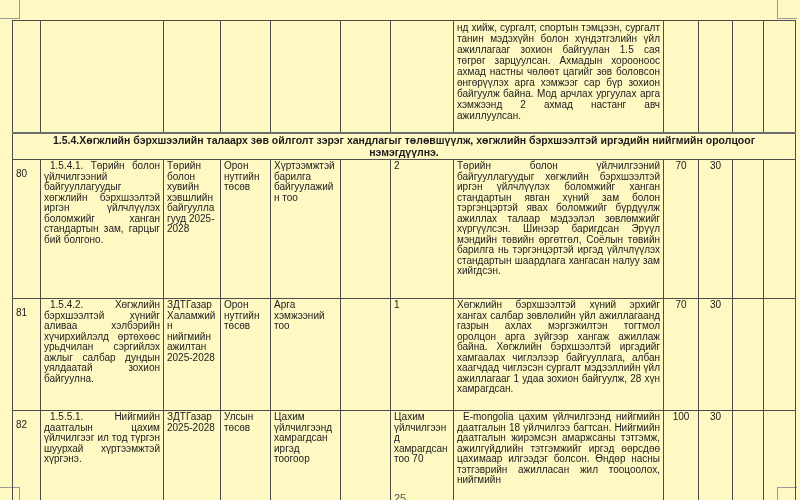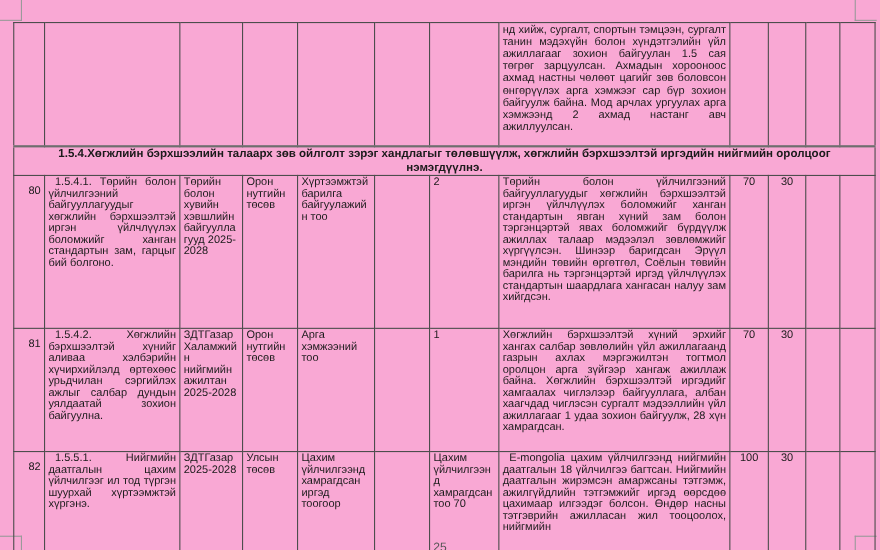--- a/index.html
+++ b/index.html
@@ -1,17 +1,17 @@
 <!DOCTYPE html>
 <html><head>
 <meta charset="utf-8">
 <style>
   html,body { margin:0; padding:0; background:#ffffff; }
   .page {
-    position:relative; width:800px; height:500px; background:#f9a8d4;
+    position:relative; width:800px; height:500px; background:#fef9c3;
     overflow:hidden; font-family:"Liberation Sans", sans-serif; color:#1b1b1b;
   }
   table.plan {
     position:absolute; left:12px; top:20px; width:783px;
     border-collapse:collapse; table-layout:fixed;
   }
   td {
     border:1px solid #4d4d4d; vertical-align:top;
     padding:1px 3px; font-size:10px; line-height:10.5px;
     overflow:hidden; overflow-wrap:break-word; word-break:break-word;
@@ -19,21 +19,21 @@
   .carry td { height:109px; line-height:11px; }
   .r80 td   { height:128px; }
   .r81 td   { height:101px; }
   .r82 td   { height:81px; }
   .sectionrow td {
     height:20px; font-weight:bold; text-align:center; vertical-align:middle;
     font-size:10.5px; line-height:11.5px; padding:1px 6px;
   }
   .s154 td { border-top:2px solid #6e6e6e;margin-top:40px; }
   .s155 td { height:13px; }
-  .num    { text-align:right; padding-top:9px; }
+  .num    { text-align:left; padding-top:9px; }
   .center { text-align:left; }
   .just   { text-align:justify; }
   .indent { text-indent:6px; }
   .score  { text-align:center; }
   .pagenum {
     position:absolute; left:0; right:0; top:492px;
     text-align:center; font-size:11px; color:#555;
   }
   .mark { position:absolute; border:0 solid #9a9a9a; }
   .mark.tl { left:0; top:0; width:19px; height:18px; border-right-width:1px; border-bottom-width:1px; }

